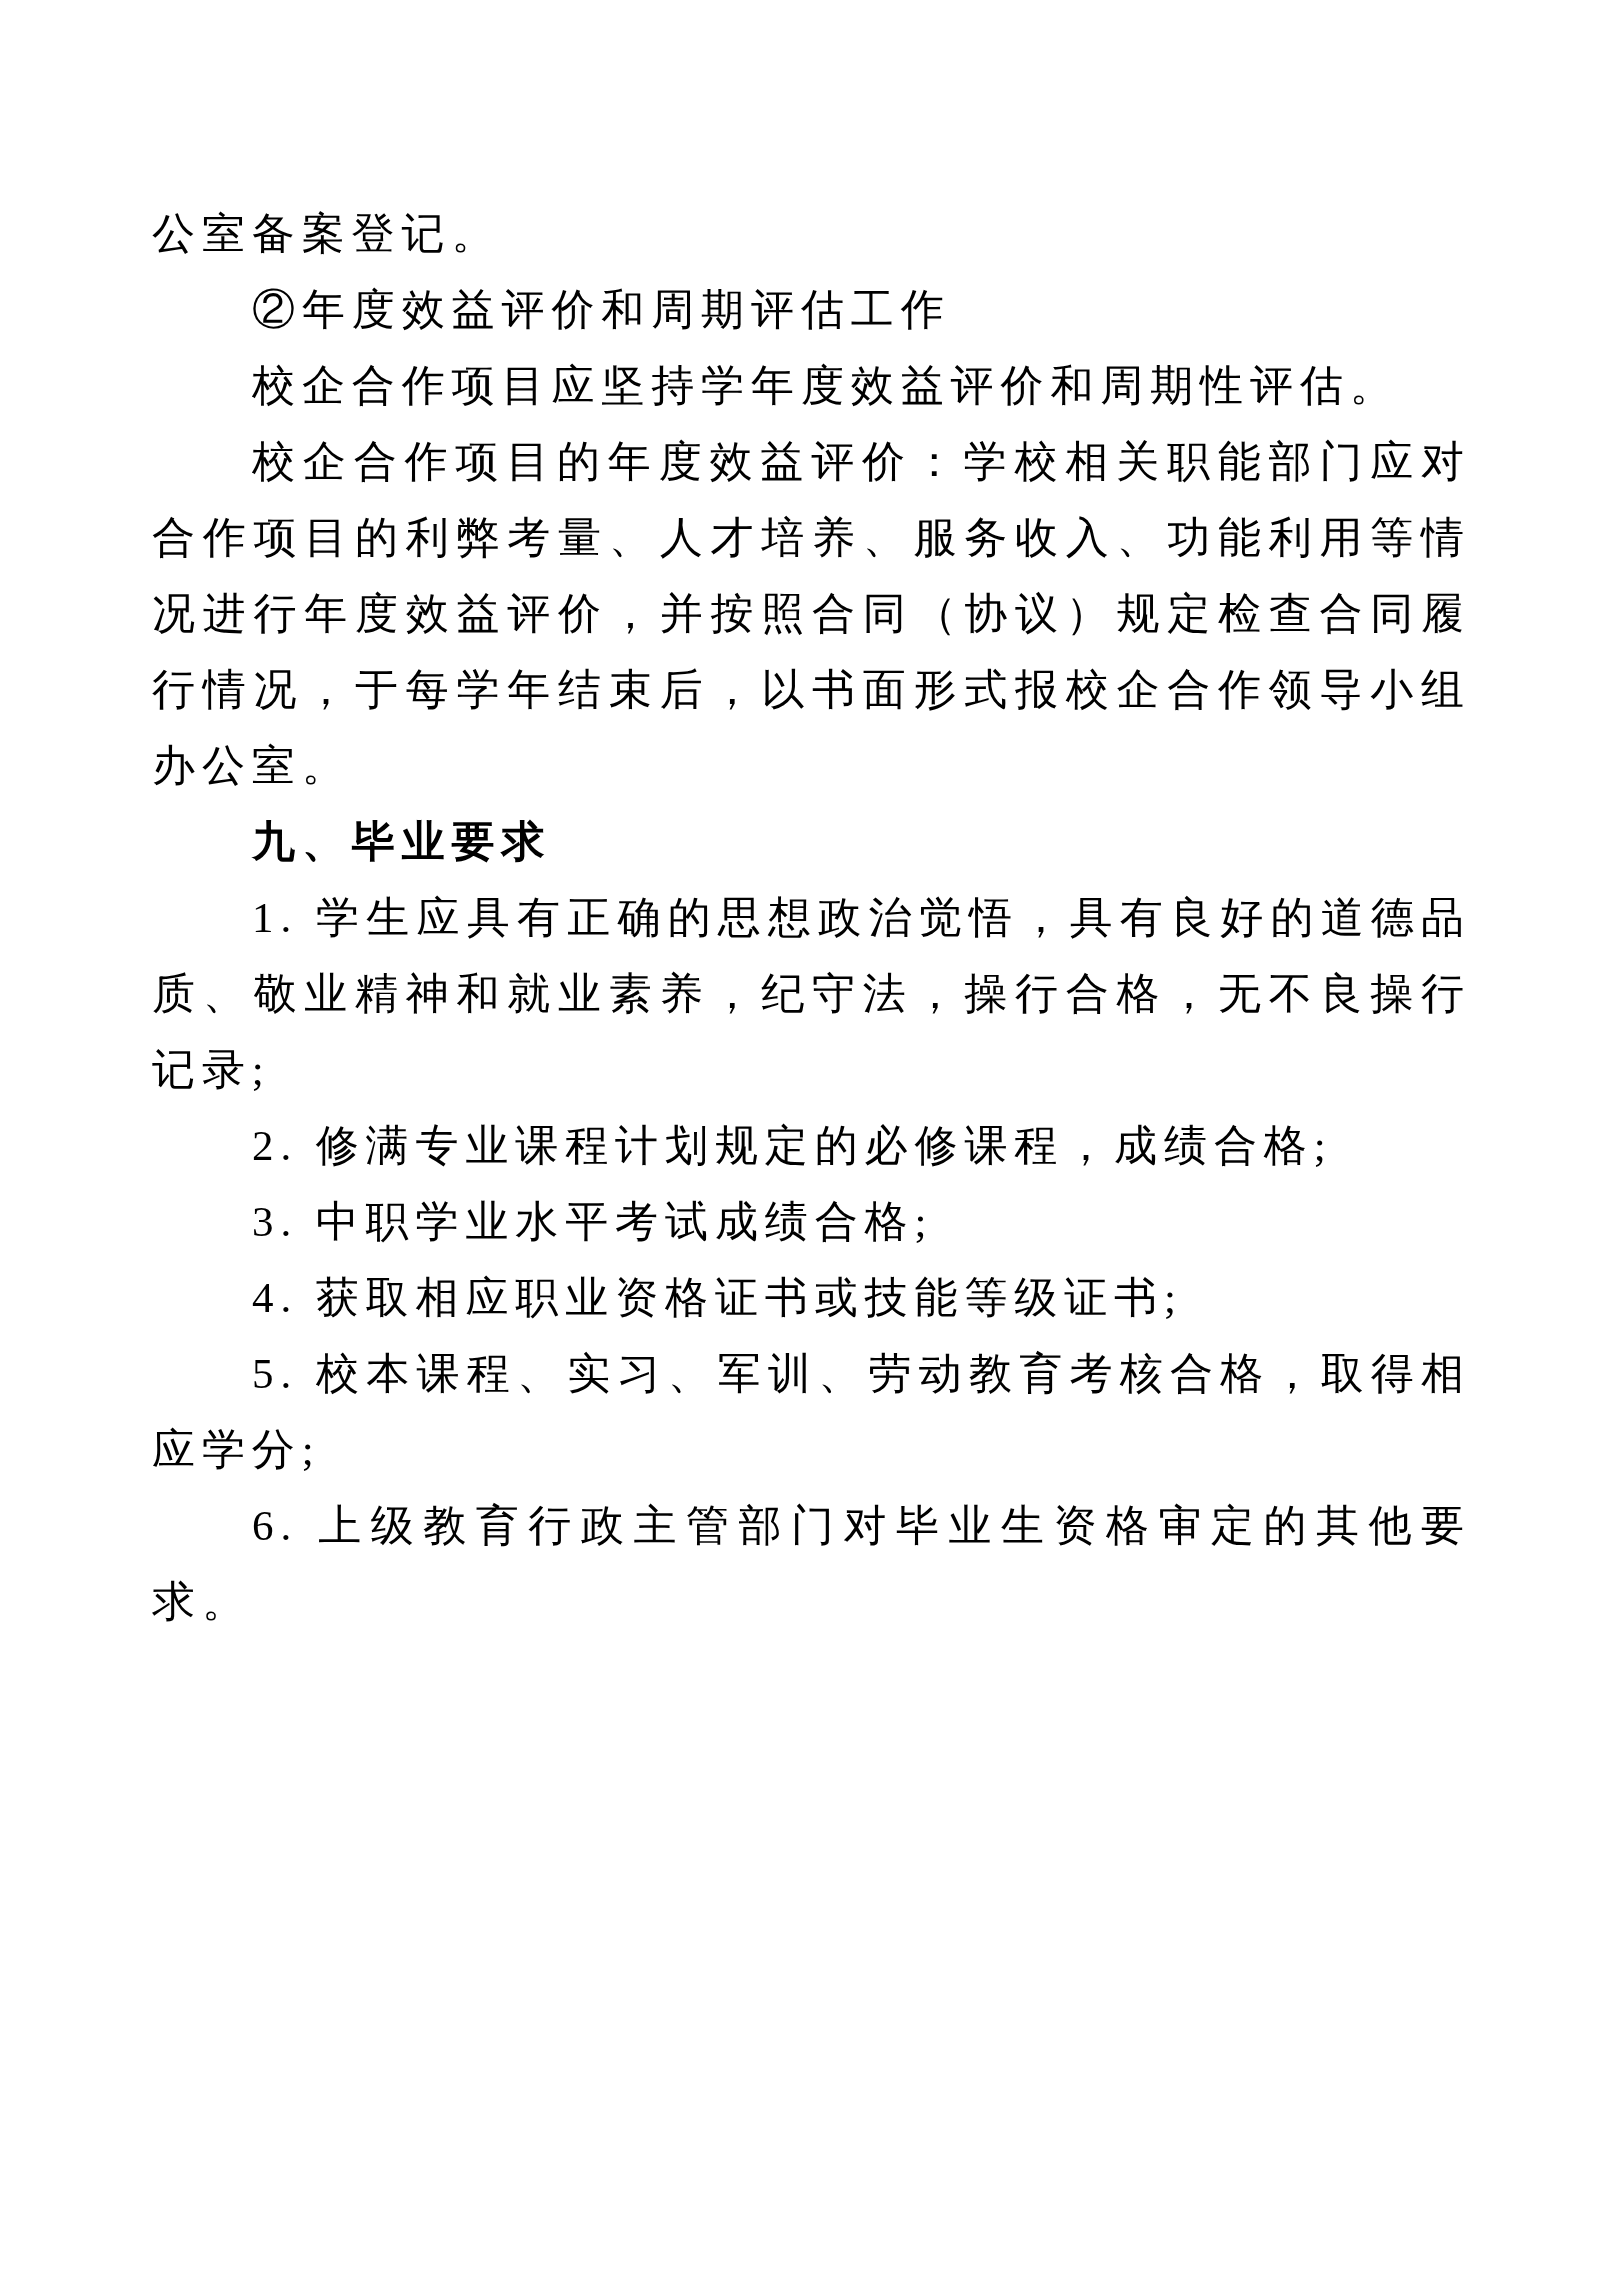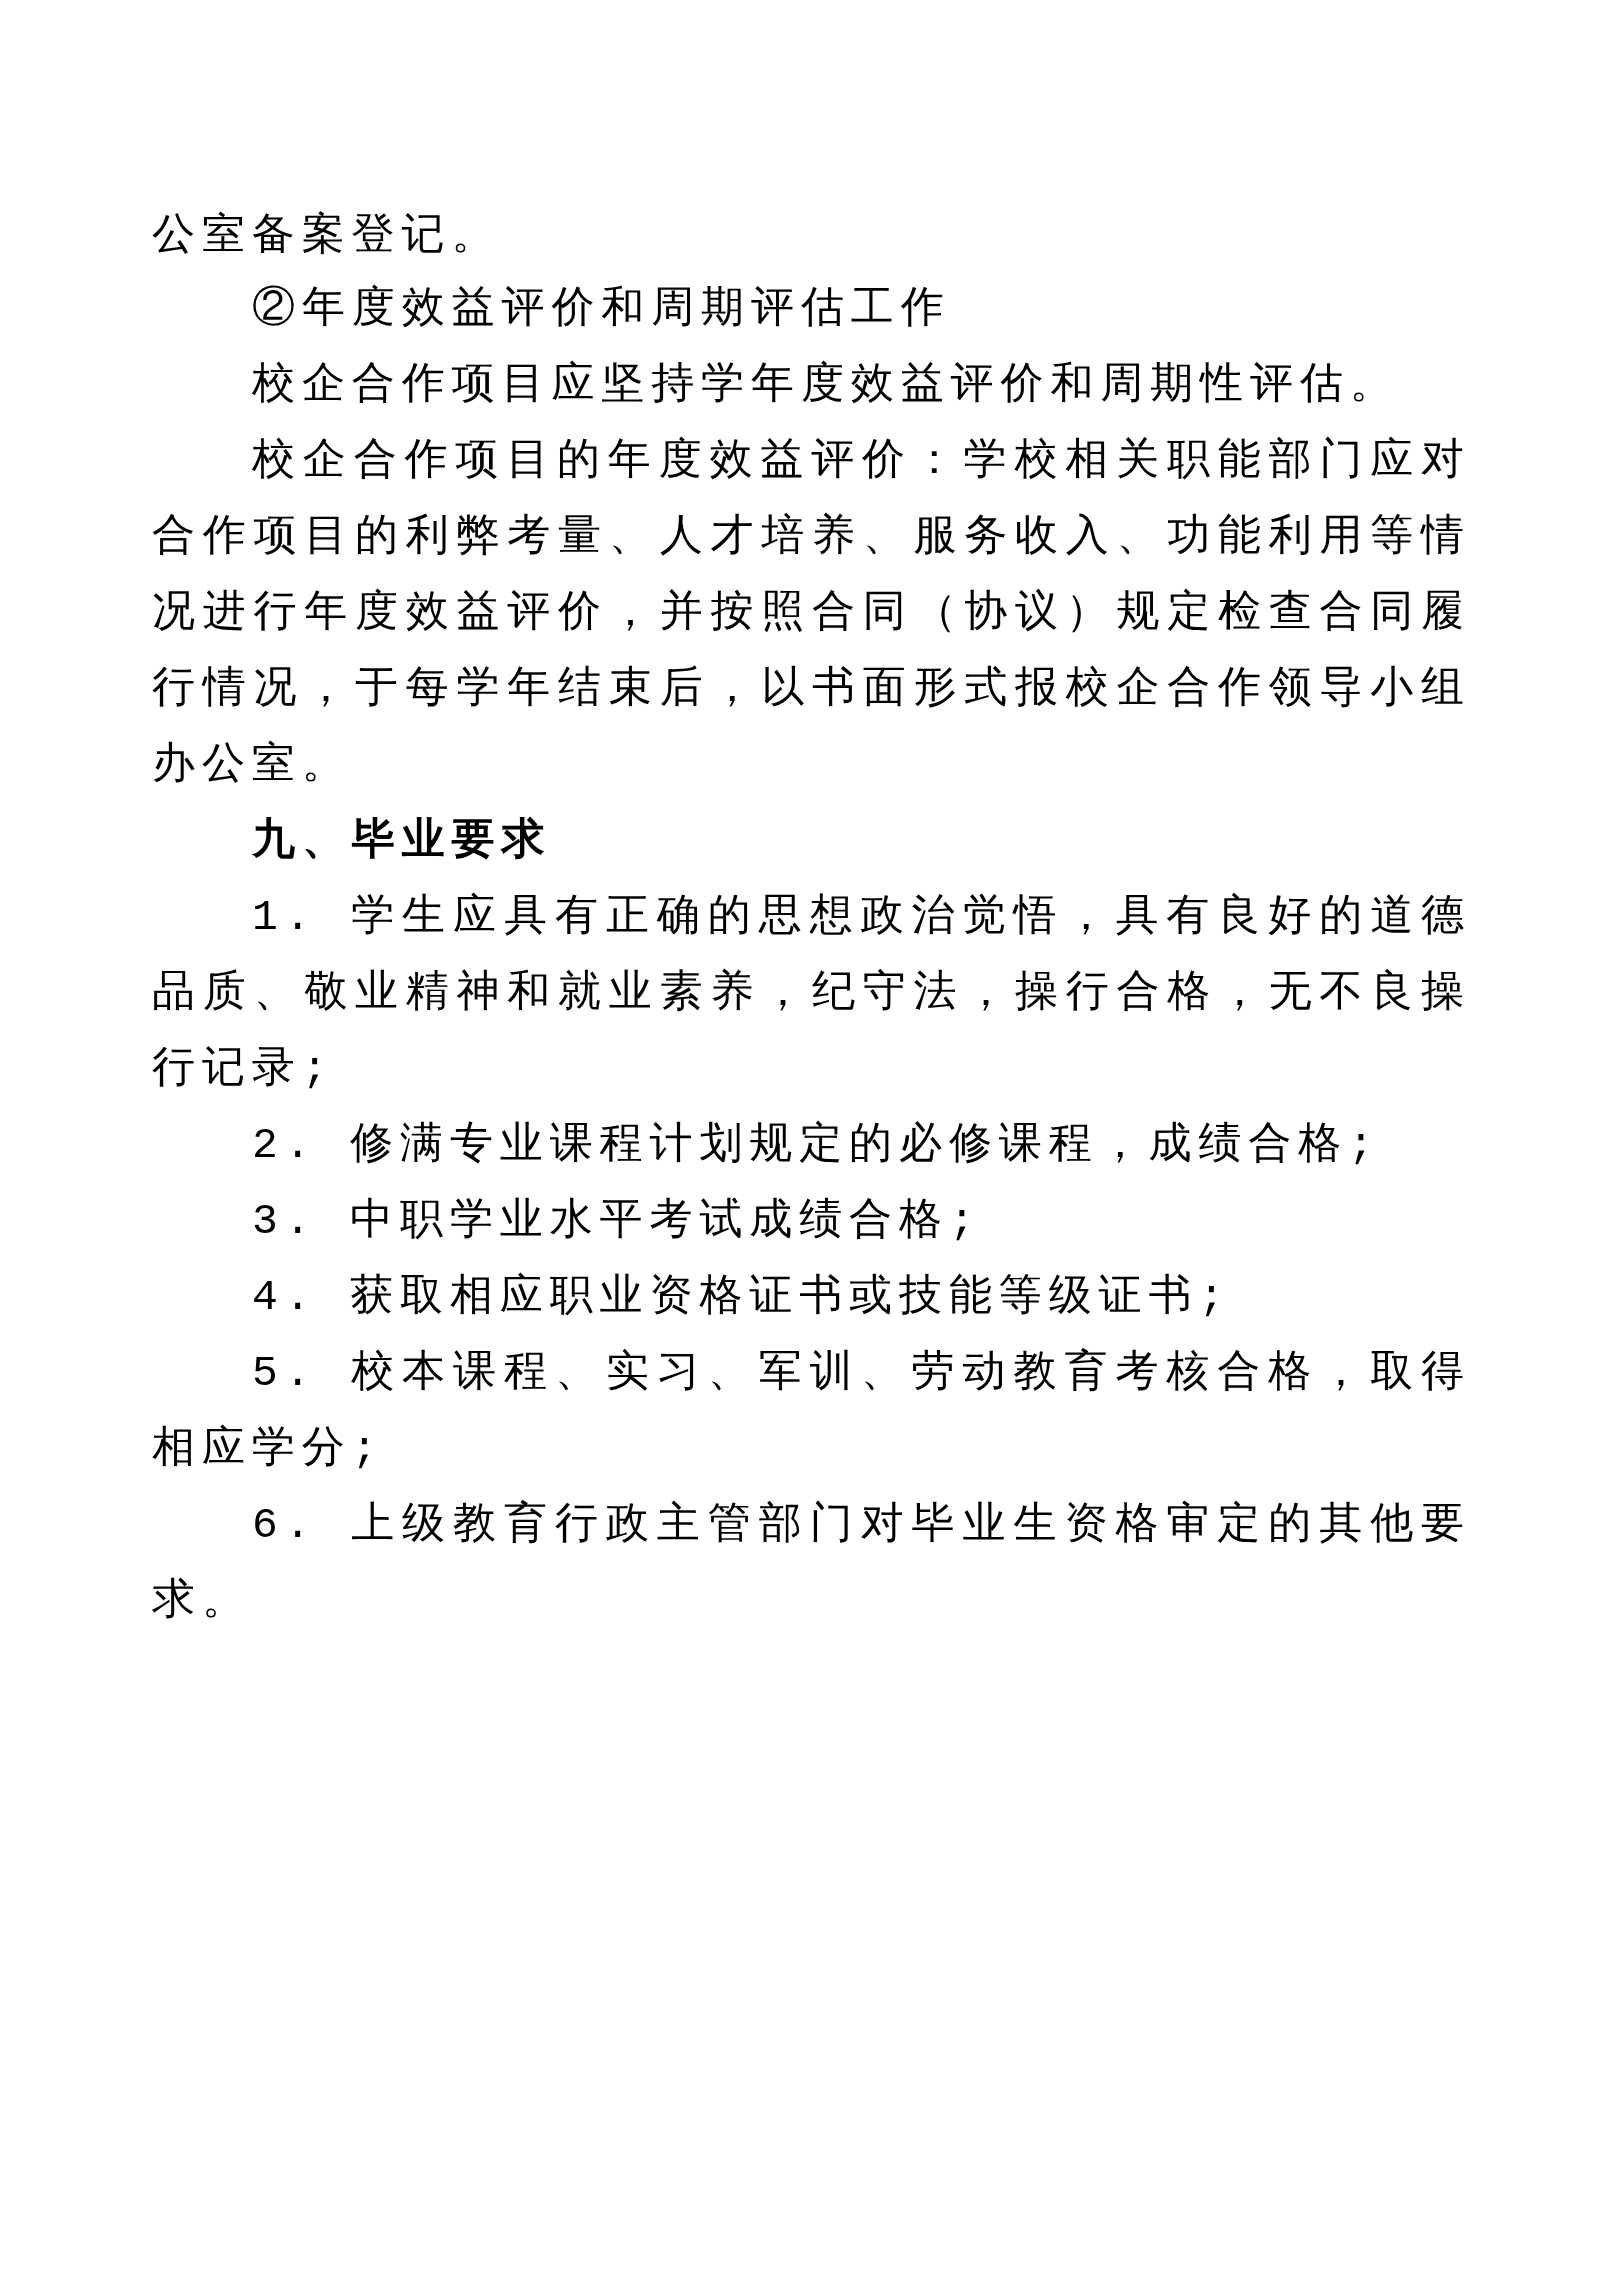--- a/index.html
+++ b/index.html
@@ -26,21 +26,20 @@
     letter-spacing: 6.9px;
     text-align: justify;
     text-justify: inter-character;
   }
   p.para {
     margin: 0;
     padding: 0;
   }
   p.para.indent {
     text-indent: 100px;
-    font-family: Liberation Mono, monospace;
   }
   p.para.bold {
     font-weight: bold;
   }
   .page-number {
     position: absolute;
     left: 223px;
     top: 2135px;
     font-size: 36px;
     letter-spacing: 4.9px;

